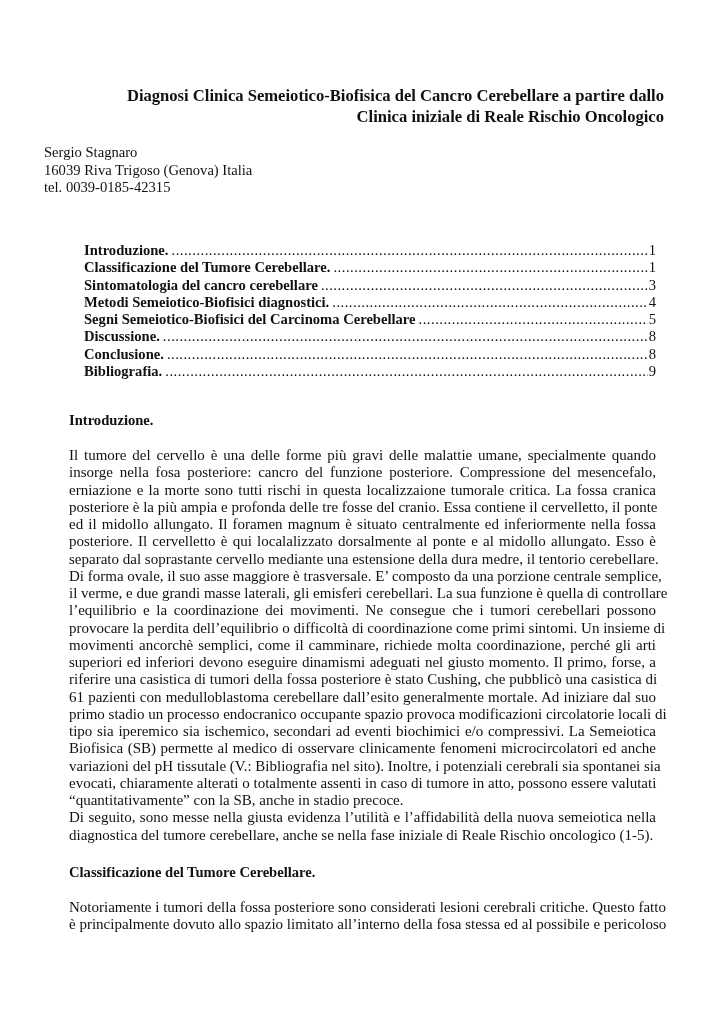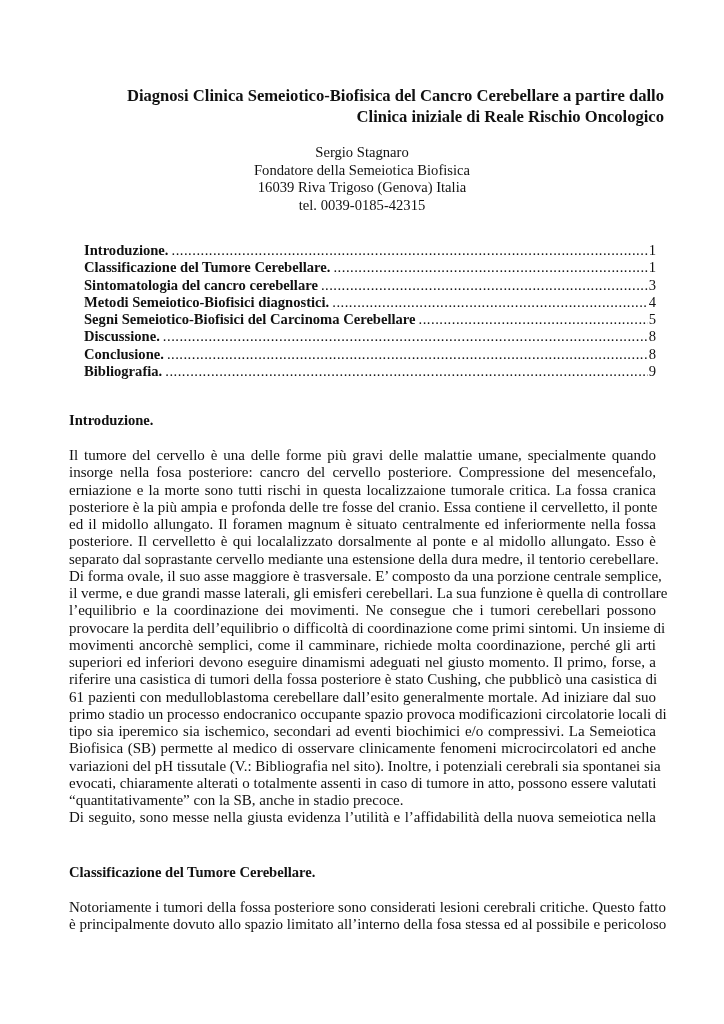--- a/index.html
+++ b/index.html
@@ -7,22 +7,22 @@
     width: 724px; height: 1024px; overflow: hidden; position: relative;
     font-family: "Liberation Serif", "DejaVu Serif", serif;
     color: #111;
   }
   .page { position: absolute; left: 0; top: 0; width: 724px; height: 1024px; }
   .title {
     position: absolute; left: 60px; top: 86px; width: 604px;
     text-align: right; font-weight: bold; font-size: 16.6px; line-height: 20.5px;
   }
   .author-block {
-    position: absolute; left: 60px; top: 144px; width: 604px;
-    text-align: center; font-size: 14.6px; line-height: 17.6px;
+    position: absolute; left: 44px; top: 144px; width: 604px;
+    font-size: 14.6px; line-height: 17.6px;
   }
   .toc {
     position: absolute; left: 84px; top: 242px; width: 572px;
     font-size: 14.6px; line-height: 17.3px; font-weight: bold;
   }
   .toc-row { display: flex; align-items: baseline; white-space: nowrap; overflow: hidden; }
   .toc-label { flex: 0 0 auto; padding-right: 3px; }
   .toc-dots {
     flex: 1 1 auto; overflow: hidden; font-weight: normal;
     letter-spacing: 0.5px;
@@ -46,21 +46,20 @@
 
 <div class="page">
 
   <div class="title">
     <div>Diagnosi Clinica Semeiotico-Biofisica del Cancro Cerebellare a partire dallo</div>
     <div>Clinica iniziale di Reale Rischio Oncologico</div>
   </div>
 
   <div class="author-block">
     <div>Sergio Stagnaro</div>
-    <div>Fondatore della Semeiotica Biofisica</div>
     <div>16039 Riva Trigoso (Genova) Italia</div>
     <div>tel. 0039-0185-42315</div>
   </div>
 
   <div class="toc">
     <div class="toc-row">
       <span class="toc-label">Introduzione.</span>
       <span class="toc-dots"></span>
       <span class="toc-page">1</span>
     </div>
@@ -98,41 +97,42 @@
       <span class="toc-label">Bibliografia.</span>
       <span class="toc-dots"></span>
       <span class="toc-page">9</span>
     </div>
   </div>
 
   <div class="heading" style="top:412px;">Introduzione.</div>
 
   <div class="body-text lines" style="top:447px;">
     <span class="ln">Il tumore del cervello è una delle forme più gravi delle malattie umane, specialmente quando</span>
-    <span class="ln">insorge nella fosa posteriore: cancro del cervello posteriore. Compressione del mesencefalo,</span>
+    <span class="ln">insorge nella fosa posteriore: cancro del funzione posteriore. Compressione del mesencefalo,</span>
     <span class="ln">erniazione e la morte sono tutti rischi in questa localizzaione tumorale critica. La fossa cranica</span>
     <span class="ln">posteriore è la più ampia e profonda delle tre fosse del cranio. Essa contiene il cervelletto, il ponte</span>
     <span class="ln">ed il midollo allungato. Il foramen magnum è situato centralmente ed inferiormente nella fossa</span>
     <span class="ln">posteriore. Il cervelletto è qui localalizzato dorsalmente al ponte e al midollo allungato. Esso è</span>
     <span class="ln">separato dal soprastante cervello mediante una estensione della dura medre, il tentorio cerebellare.</span>
     <span class="ln">Di forma ovale, il suo asse maggiore è trasversale. E’ composto da una porzione centrale semplice,</span>
     <span class="ln">il verme, e due grandi masse laterali, gli emisferi cerebellari. La sua funzione è quella di controllare</span>
     <span class="ln">l’equilibrio e la coordinazione dei movimenti.  Ne consegue che i tumori cerebellari possono</span>
     <span class="ln">provocare la perdita dell’equilibrio o difficoltà di coordinazione come primi sintomi. Un insieme di</span>
     <span class="ln">movimenti ancorchè semplici, come il camminare,  richiede molta coordinazione, perché gli arti</span>
     <span class="ln">superiori ed inferiori  devono eseguire dinamismi adeguati nel giusto momento. Il primo, forse, a</span>
     <span class="ln">riferire una casistica di tumori della fossa posteriore è stato Cushing, che pubblicò una casistica di</span>
     <span class="ln">61 pazienti con medulloblastoma cerebellare dall’esito generalmente mortale. Ad iniziare dal suo</span>
     <span class="ln">primo stadio un processo endocranico occupante spazio provoca modificazioni circolatorie locali di</span>
     <span class="ln">tipo sia iperemico sia ischemico, secondari ad eventi biochimici e/o compressivi. La Semeiotica</span>
     <span class="ln">Biofisica (SB) permette al medico di osservare clinicamente fenomeni microcircolatori ed anche</span>
     <span class="ln">variazioni del pH tissutale (V.: Bibliografia nel sito). Inoltre, i potenziali cerebrali sia spontanei sia</span>
     <span class="ln">evocati, chiaramente alterati o totalmente assenti in caso di tumore in atto, possono essere valutati</span>
     <span class="ln last">“quantitativamente”  con la SB, anche in stadio precoce.</span>
     <span class="ln">Di seguito, sono messe nella giusta evidenza l’utilità e l’affidabilità della nuova semeiotica nella</span>
+    <span class="ln last">diagnostica del tumore cerebellare, anche se nella fase iniziale di Reale Rischio oncologico (1-5).</span>
   </div>
 
   <div class="heading" style="top:864px;">Classificazione del Tumore Cerebellare.</div>
 
   <div class="body-text lines" style="top:899px;">
     <span class="ln">Notoriamente i tumori della fossa posteriore sono considerati lesioni cerebrali critiche. Questo fatto</span>
     <span class="ln">è principalmente dovuto allo spazio limitato all’interno della fosa stessa ed al possibile e pericoloso</span>
   </div>
 
 </div>

